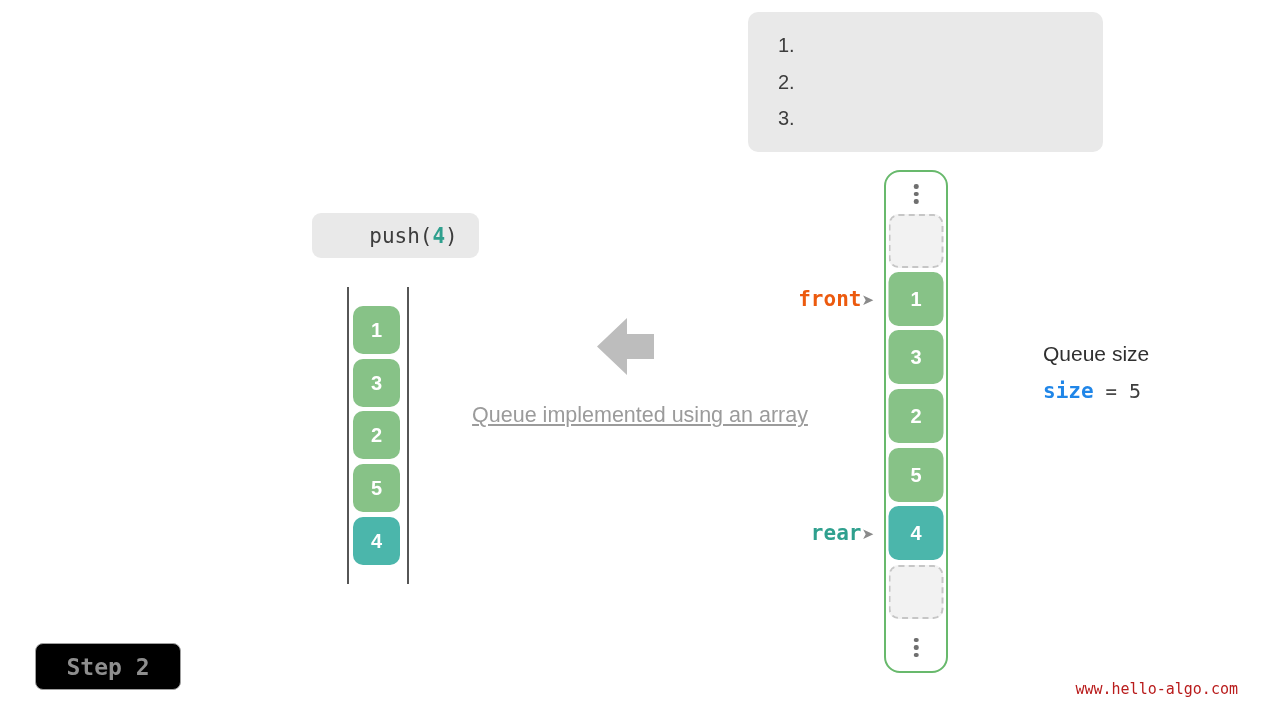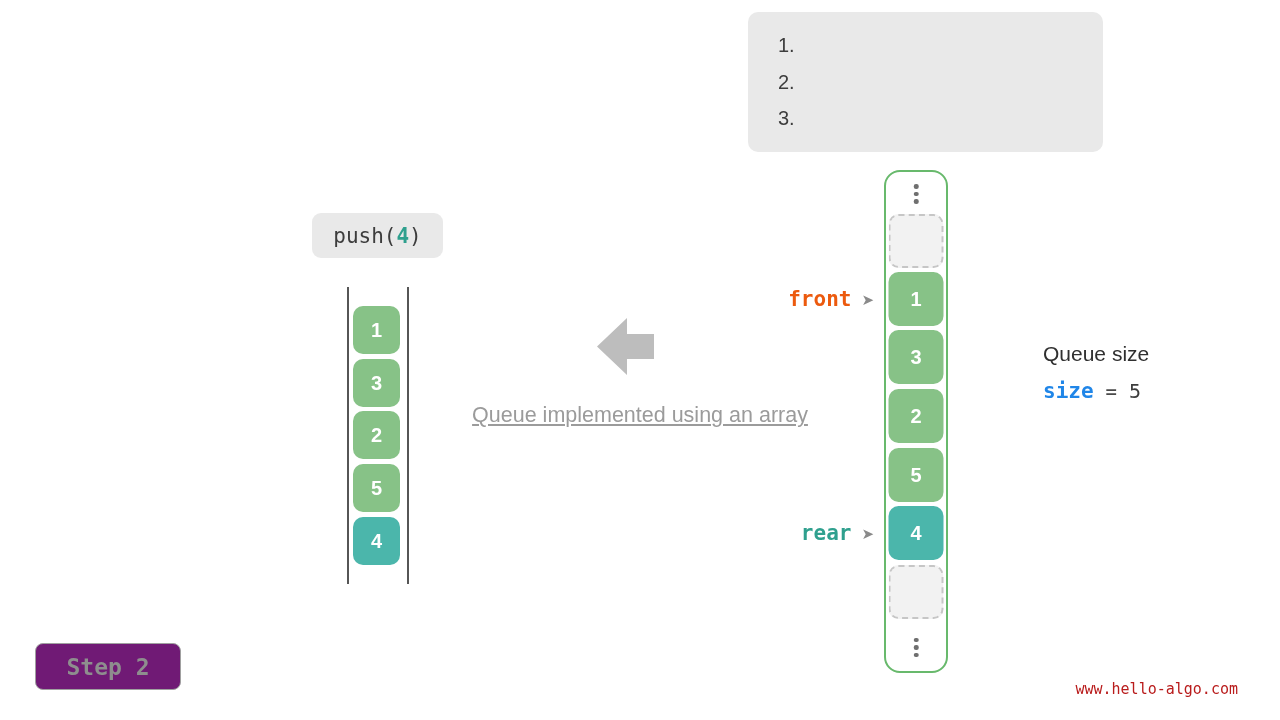--- a/index.html
+++ b/index.html
@@ -23,21 +23,21 @@
   .ins-row{display:flex;line-height:36.5px;font-size:20px;padding-left:30px;}
   .ins-num{width:34px;flex:none;}
   .ins-text{white-space:pre;}
   .ins-text .code{font-size:20px;}
 
   
   .push-badge{
     position:absolute;left:312px;top:213px;width:131px;height:45px;
     background:var(--panel-bg,#e9e9e9);border-radius:9px;
     display:flex;align-items:center;justify-content:center;
-    font-size:21px;color:var(--dark-text,#3d3d3d);
+    font-size:21px;color:var(--dark-text,#3d3d3d);padding-left:36px;
   }
 
   
   .left-queue{position:absolute;left:347px;top:287px;width:62px;height:297px;}
   .vline{position:absolute;top:0;width:2px;height:297px;background:#565656;}
   .vline.l{left:0;} .vline.r{right:0;}
   .qcell{
     position:absolute;left:6px;width:47px;height:48px;border-radius:10px;
     display:flex;align-items:center;justify-content:center;
     color:#fff;font-size:20px;font-weight:bold;
@@ -66,37 +66,37 @@
     position:absolute;left:50%;transform:translateX(-50%);width:55px;height:54px;border-radius:10px;
     display:flex;align-items:center;justify-content:center;
     color:#fff;font-size:20px;font-weight:bold;box-sizing:border-box;
   }
   .acell.filled{background:var(--green-fill,#87c287);}
   .acell.highlight{background:var(--teal-fill,#4bb6ab);}
   .acell.empty{background:#f2f2f2;border:2px dashed #c6c6c6;}
 
   
   .pointer{
-    position:absolute;right:406px;height:28px;display:flex;align-items:center;gap:10px;
+    position:absolute;right:406px;height:28px;display:flex;align-items:center;gap:0;
     font-size:21px;
   }
   .ptr-label{font-family:"DejaVu Sans Mono", monospace;font-weight:bold;}
   .ptr-arrow{color:#8a8a8a;font-size:15px;line-height:1;}
 
   
   .qsize{position:absolute;left:1030px;top:342px;margin-left:13px;}
   .qsize-title{font-size:21px;color:#303030;}
   .qsize-expr{margin-top:13px;font-size:21px;display:flex;align-items:center;}
   .qsize-expr .eq{color:#4a4a4a;margin:0 12px;font-size:19px;}
   .qsize-expr .val{color:#3d3d3d;font-size:20px;}
 
   
   .step-badge{
     position:absolute;left:35px;top:643px;width:146px;height:47px;
-    background:#701a75;border:1.5px solid #a0a0a0;border-radius:8px;
+    background:#000000;border:1.5px solid #a0a0a0;border-radius:8px;
     display:flex;align-items:center;justify-content:center;box-sizing:border-box;
     font-family:"DejaVu Sans Mono", monospace;font-weight:bold;font-size:23px;color:#8e8e8e;
   }
 
   
   .watermark{
     position:absolute;right:42px;top:680px;
     font-family:"DejaVu Sans Mono", monospace;font-size:15px;color:#b91c1c;
   }
 </style>

